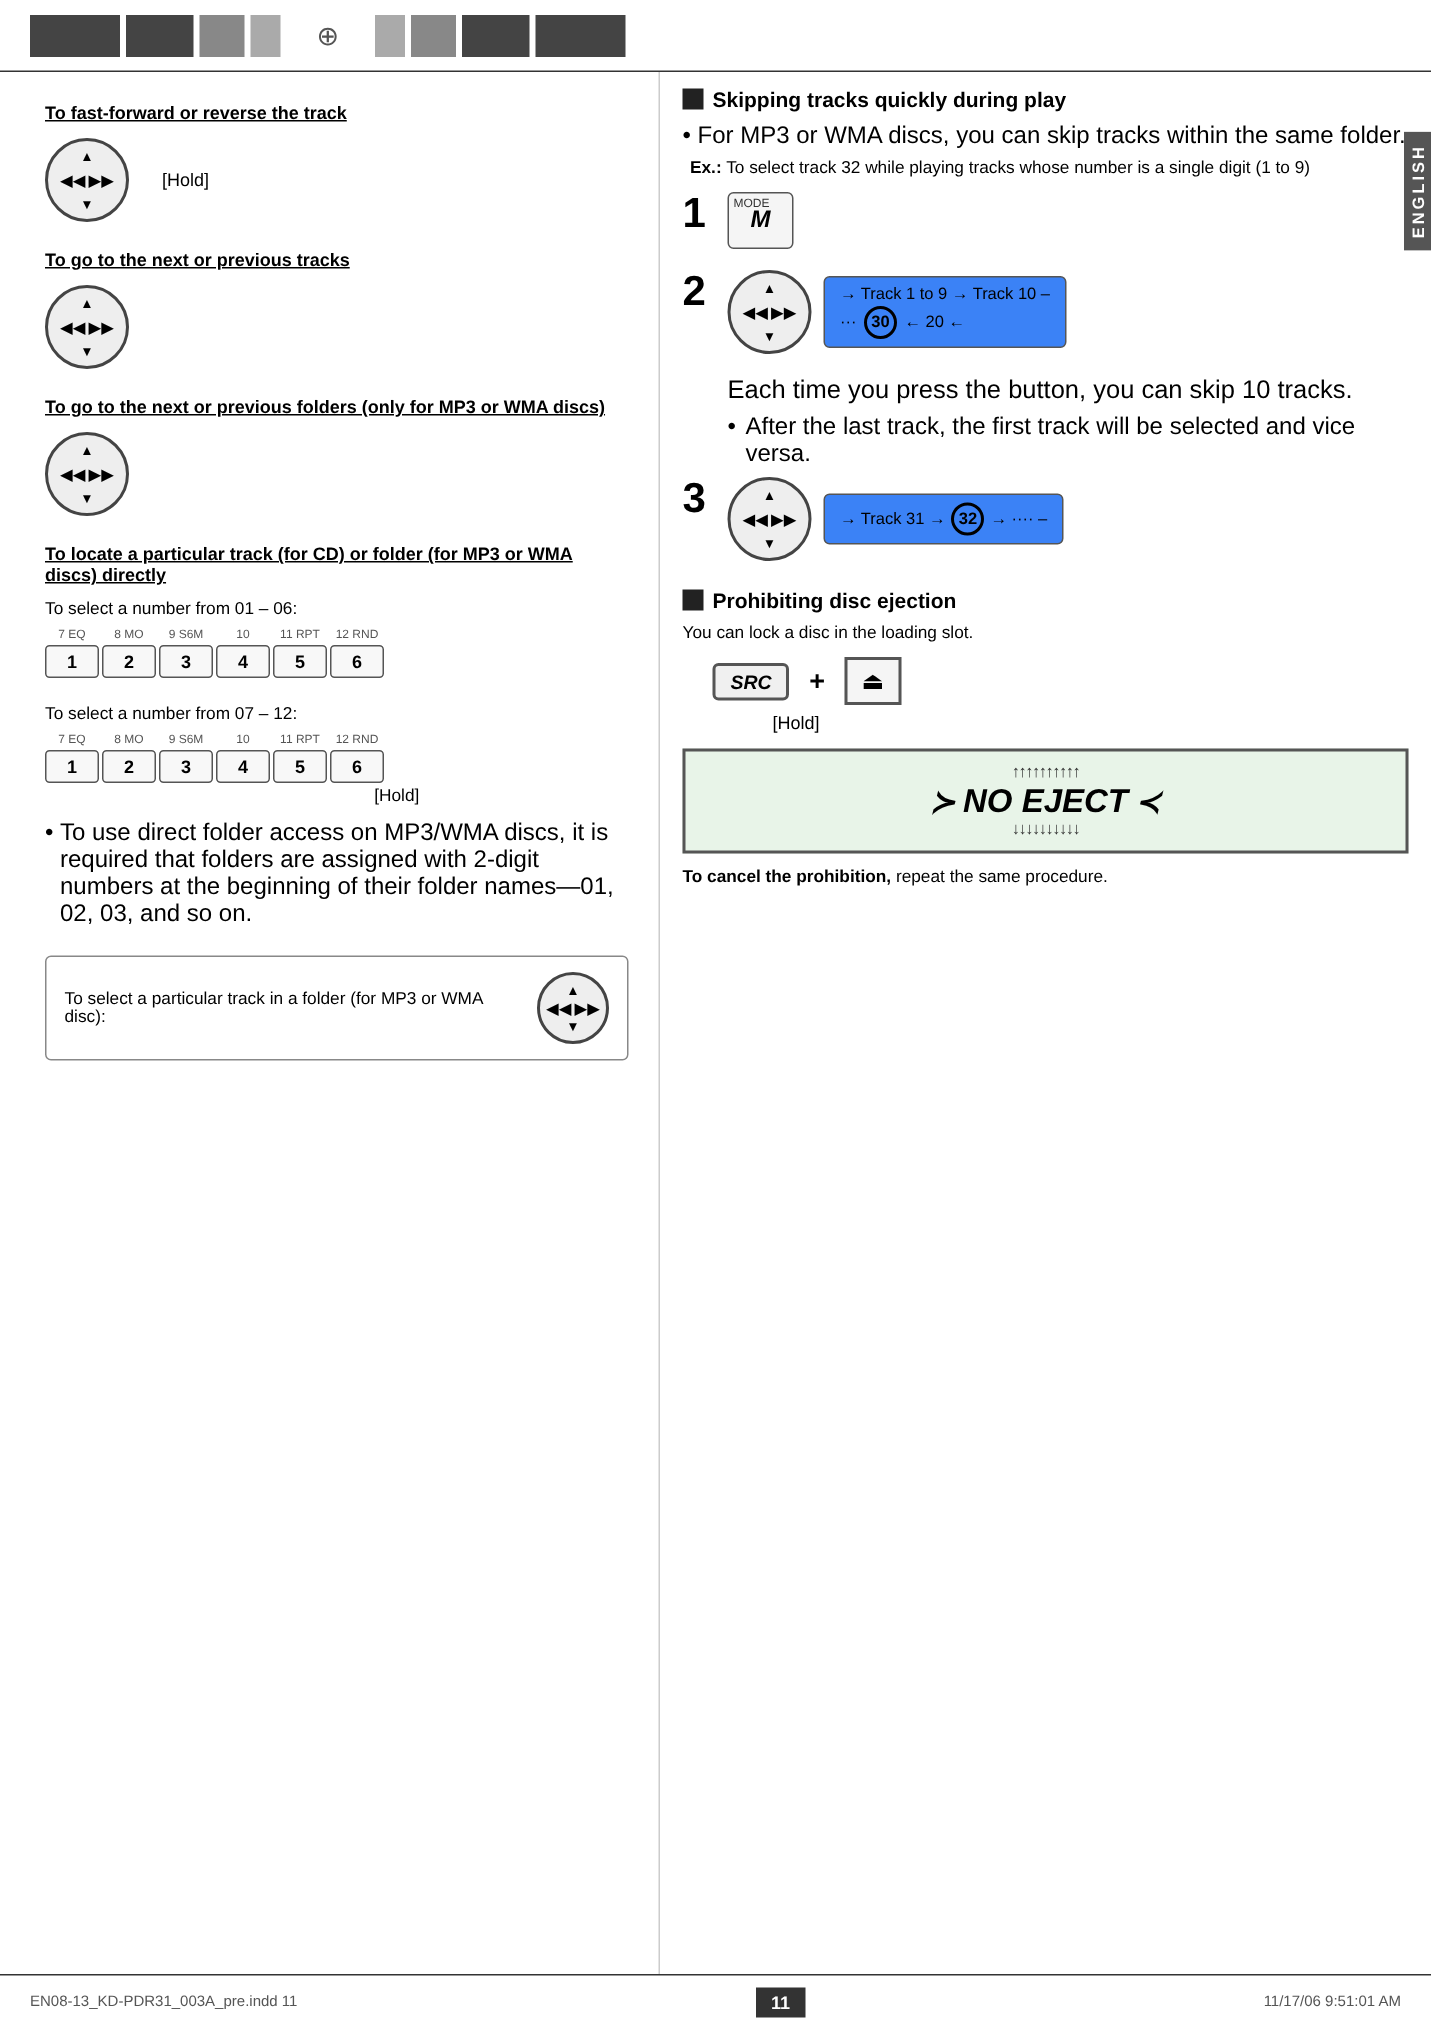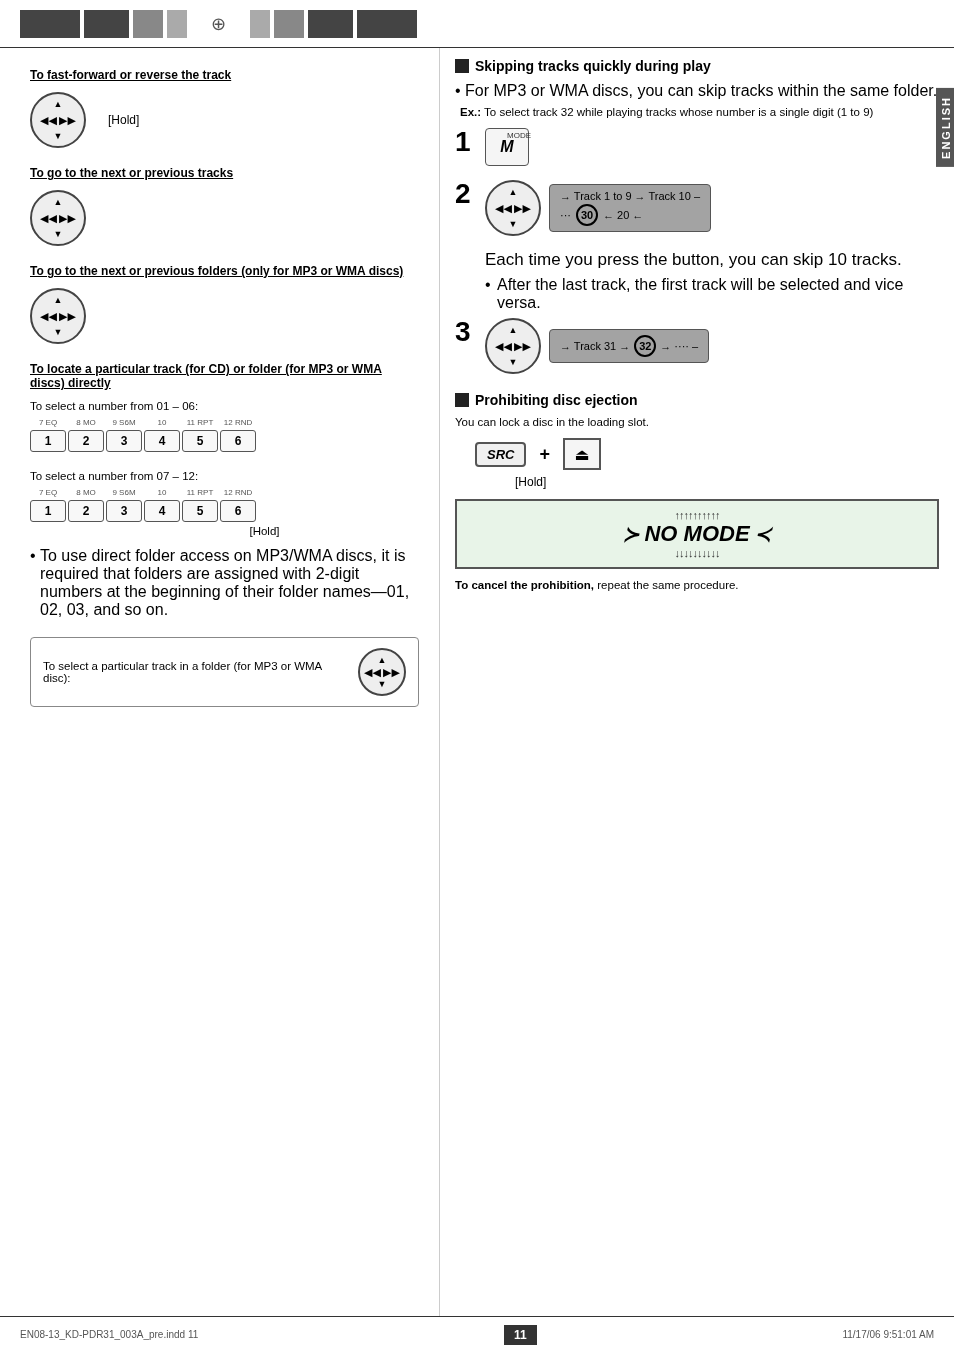--- a/index.html
+++ b/index.html
@@ -236,36 +236,36 @@
       height: 38px;
       border: 1.5px solid #555;
       border-radius: 4px;
       position: relative;
       background: #f5f5f5;
     }
     .mode-label {
       font-size: 8px;
       position: absolute;
       top: 2px;
-      left: 21px;
+      left: 3px;
       color: #333;
     }
     .mode-m {
       font-size: 16px;
       font-weight: bold;
       font-style: italic;
     }
 
     
     .track-diagram {
       border: 1.5px solid #555;
       border-radius: 4px;
       padding: 5px 10px;
       font-size: 11px;
-      background: #a3a3a3;
+      background: #3b82f6;
       display: inline-flex;
       flex-direction: column;
       gap: 2px;
     }
     .track-line {
       display: flex;
       align-items: center;
       gap: 3px;
     }
     .track-num-circle {
@@ -606,21 +606,21 @@
           </div>
         </div>
         <div style="margin-left:60px; margin-bottom:8px;">
           <span>[Hold]</span>
         </div>
 
         <div class="no-eject-box">
           <div class="no-eject-arrows-top">↑↑↑↑↑↑↑↑↑↑</div>
           <div class="no-eject-text">
             <span class="no-eject-arrow-left">≻</span>
-            <span>NO MODE</span>
+            <span>NO EJECT</span>
             <span class="no-eject-arrow-right">≺</span>
           </div>
           <div class="no-eject-arrows-bottom">↓↓↓↓↓↓↓↓↓↓</div>
         </div>
 
         <div class="normal-text">
           <strong>To cancel the prohibition,</strong>
           <span> repeat the same procedure.</span>
         </div>
 

